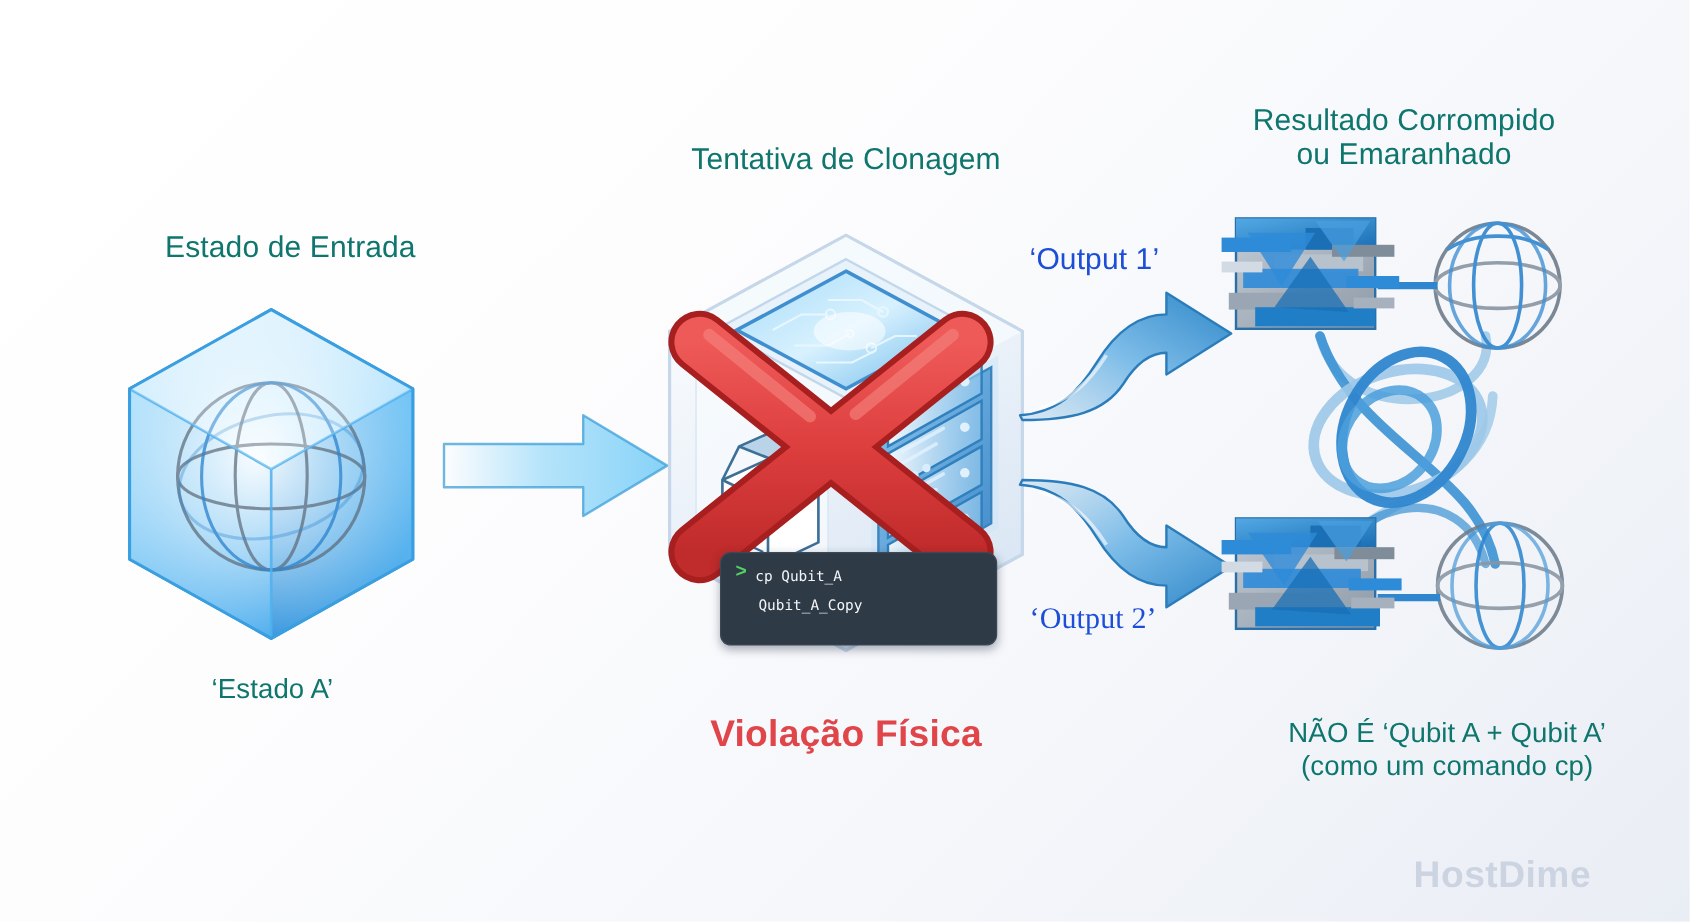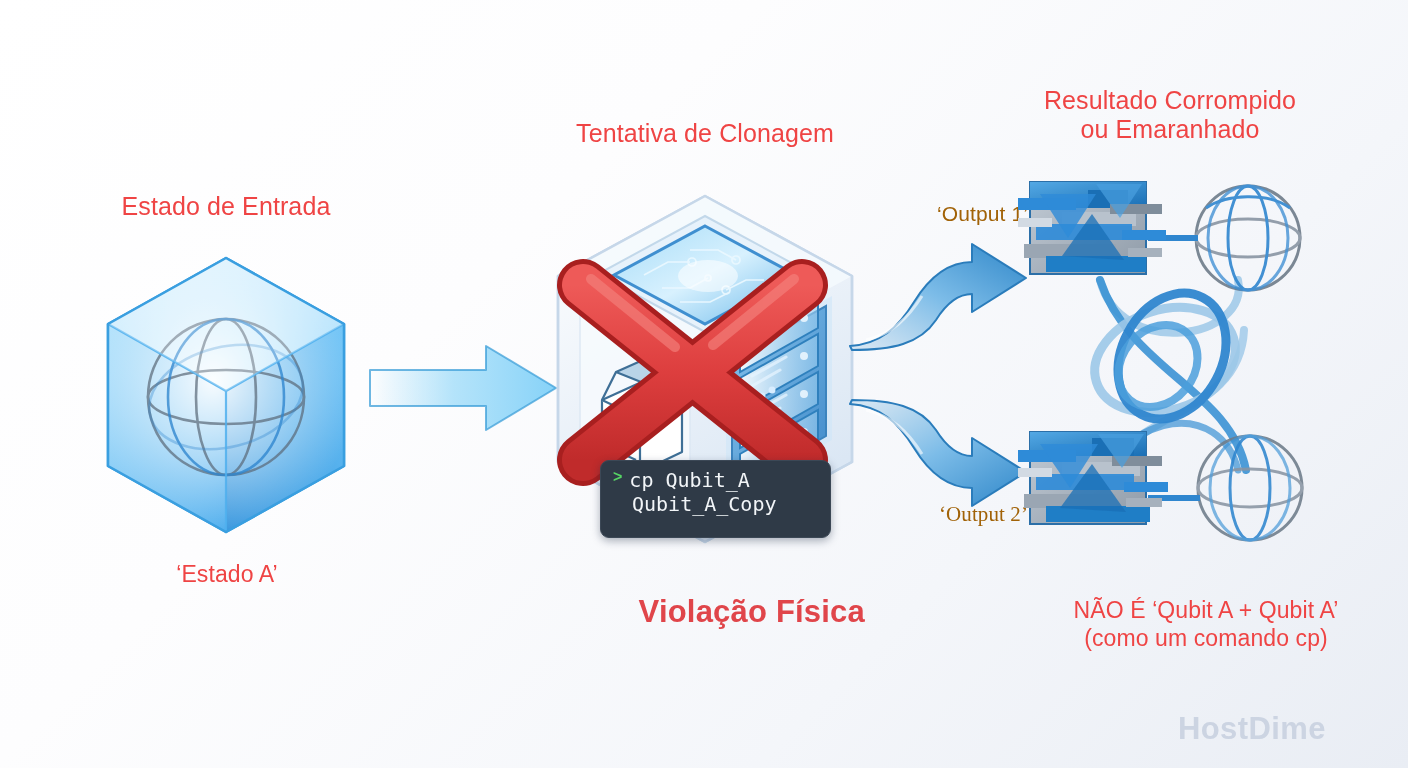--- a/index.html
+++ b/index.html
@@ -5,52 +5,52 @@
   html,body{margin:0;padding:0;}
   body{
     width:1408px;height:768px;overflow:hidden;
     font-family:"Liberation Sans","DejaVu Sans",sans-serif;
     background:linear-gradient(135deg,#ffffff 0%,#fdfdfe 35%,#f4f6fa 70%,#e9edf4 100%);
     position:relative;
   }
   .stage{position:absolute;inset:0;}
   .abs{position:absolute;}
   .lbl{
-    color:#ef4444;text-align:center;white-space:pre-line;
+    color:#0f766e;text-align:center;white-space:pre-line;
     letter-spacing:.1px;
   }
   .title{font-size:25px;line-height:29px;}
   .caption{font-size:23px;line-height:28px;}
   .violation{
     color:#e0454a;font-size:31px;font-weight:700;text-align:center;
     letter-spacing:.2px;
   }
-  .outlbl{font-size:21px;color:#a16207;text-align:right;}
+  .outlbl{font-size:25px;color:#1d4ed8;text-align:left;}
   .watermark{
     font-size:31px;font-weight:700;color:#ccd4e2;letter-spacing:.4px;
   }
   svg{display:block;overflow:visible;}
   .term{
     position:absolute;background:#2f3a47;border-radius:9px;
     box-shadow:0 3px 8px rgba(20,35,60,.35);
     border:1px solid #3c4856;
   }
   .term .line{
     font-family:"DejaVu Sans Mono","Liberation Mono",monospace;
-    font-size:20px;line-height:24px;color:#f2f5f8;white-space:pre;
+    font-size:12px;line-height:24px;color:#f2f5f8;white-space:pre;
   }
   .term .prompt{color:#56d364;font-weight:700;margin-right:7px;}
   .trow{display:flex;align-items:flex-start;}
 </style>
 </head>
 <body>
 
 <div class="stage">
 
-  <div class="abs lbl title" style="left:78px;top:192px;width:296px;">Estado de Entrada</div>
+  <div class="abs lbl title" style="left:94px;top:192px;width:296px;">Estado de Entrada</div>
 
   <div class="abs" style="left:95px;top:250px;width:262px;height:290px;">
     <svg width="262" height="290" viewBox="0 0 262 290">
       <defs>
         <linearGradient id="cubeTop" x1="0" y1="0" x2="0.4" y2="1">
           <stop offset="0" stop-color="#d9f1fe"></stop>
             <stop offset="1" stop-color="#8fd5fb"></stop>
         </linearGradient>
         <linearGradient id="cubeLeft" x1="0" y1="0" x2="1" y2="1">
           <stop offset="0" stop-color="#a5ddfb"></stop>
@@ -241,21 +241,21 @@
   <div class="term" style="left:600px;top:460px;width:205px;height:62px;padding:7px 12px;">
     <div class="trow">
       <span class="prompt">&gt;</span>
       <span class="line">cp Qubit_A</span>
     </div>
     <div class="trow" style="padding-left:19px;">
       <span class="line">Qubit_A_Copy</span>
     </div>
   </div>
 
-  <div class="abs violation" style="left:545px;top:594px;width:320px;text-align:right;">Violação Física</div>
+  <div class="abs violation" style="left:545px;top:594px;width:320px;">Violação Física</div>
 
   <div class="abs" style="left:846px;top:240px;width:186px;height:110px;">
     <svg width="186" height="110" viewBox="0 0 186 110">
       <defs>
         <linearGradient id="oa1" x1="0" y1="1" x2="1" y2="0">
           <stop offset="0" stop-color="#d7e6f2" stop-opacity="0.85"></stop>
           <stop offset="0.5" stop-color="#7cbce8"></stop>
           <stop offset="1" stop-color="#2f87c9"></stop>
         </linearGradient>
       </defs>

